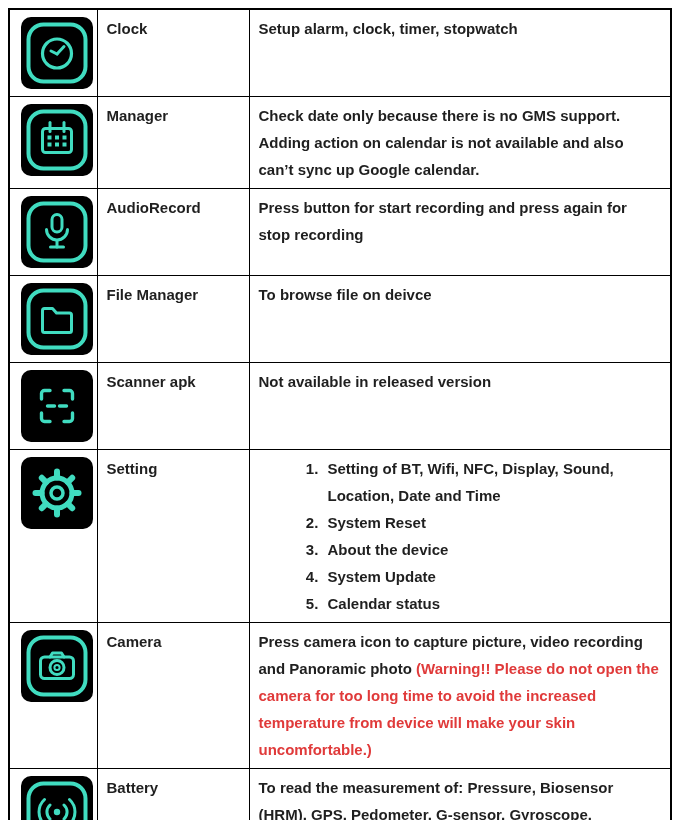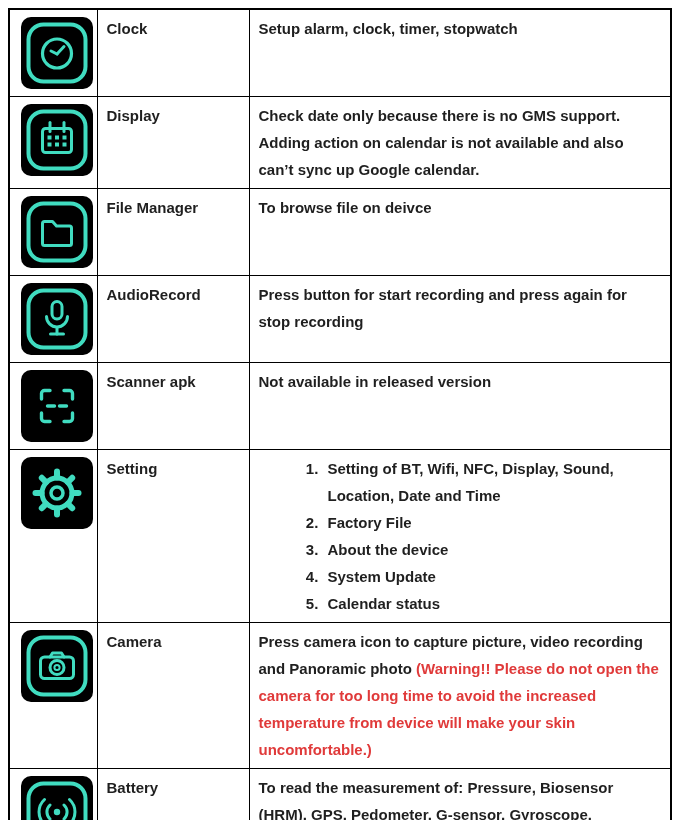--- a/index.html
+++ b/index.html
@@ -92,61 +92,61 @@
               <rect class="fill" x="26.5" y="31.5" width="4" height="4"></rect>
               <rect class="fill" x="34" y="31.5" width="4" height="4"></rect>
               <rect class="fill" x="41.5" y="31.5" width="4" height="4"></rect>
               <rect class="fill" x="26.5" y="38.5" width="4" height="4"></rect>
               <rect class="fill" x="34" y="38.5" width="4" height="4"></rect>
               <rect class="fill" x="41.5" y="38.5" width="4" height="4"></rect>
             </svg>
           </div>
         </td>
         <td class="name-cell">
-          <span class="app-name">Display</span>
+          <span class="app-name">Manager</span>
         </td>
         <td class="desc-cell">
           <span>Check date only because there is no GMS support. Adding action on calendar is not available and also can’t sync up Google calendar.</span>
-        </td>
-      </tr>
-
-      <tr style="height:84px;">
-        <td class="icon-cell">
-          <div class="icon-tile">
-            <svg width="72" height="72" viewBox="0 0 72 72">
-              <rect x="7.5" y="7.5" width="57" height="57" rx="15" stroke-width="4"></rect>
-              <path d="M21.5 47.5 V27.5 a2 2 0 0 1 2-2 h8 l4 4.5 h13 a2 2 0 0 1 2 2 v15.5 a2 2 0 0 1 -2 2 h-25 a2 2 0 0 1 -2-2 z" stroke-width="3"></path>
-            </svg>
-          </div>
-        </td>
-        <td class="name-cell">
-          <span class="app-name">File Manager</span>
-        </td>
-        <td class="desc-cell">
-          <span>To browse file on deivce</span>
         </td>
       </tr>
 
       <tr style="height:83px;">
         <td class="icon-cell">
           <div class="icon-tile">
             <svg width="72" height="72" viewBox="0 0 72 72">
               <rect x="7.5" y="7.5" width="57" height="57" rx="15" stroke-width="4"></rect>
               <rect x="31" y="18.5" width="10" height="17.5" rx="5" stroke-width="3"></rect>
               <path d="M25.5 33.5 a10.5 10.5 0 0 0 21 0" stroke-width="3"></path>
               <path d="M36 44.5 V51" stroke-width="3"></path>
               <path d="M29.5 51 H42.5" stroke-width="3"></path>
             </svg>
           </div>
         </td>
         <td class="name-cell">
           <span class="app-name">AudioRecord</span>
         </td>
         <td class="desc-cell">
           <span>Press button for start recording and press again for stop recording</span>
+        </td>
+      </tr>
+
+      <tr style="height:84px;">
+        <td class="icon-cell">
+          <div class="icon-tile">
+            <svg width="72" height="72" viewBox="0 0 72 72">
+              <rect x="7.5" y="7.5" width="57" height="57" rx="15" stroke-width="4"></rect>
+              <path d="M21.5 47.5 V27.5 a2 2 0 0 1 2-2 h8 l4 4.5 h13 a2 2 0 0 1 2 2 v15.5 a2 2 0 0 1 -2 2 h-25 a2 2 0 0 1 -2-2 z" stroke-width="3"></path>
+            </svg>
+          </div>
+        </td>
+        <td class="name-cell">
+          <span class="app-name">File Manager</span>
+        </td>
+        <td class="desc-cell">
+          <span>To browse file on deivce</span>
         </td>
       </tr>
 
       <tr style="height:83px;">
         <td class="icon-cell">
           <div class="icon-tile">
             <svg width="72" height="72" viewBox="0 0 72 72">
               <path d="M20.5 29 v-5.5 a3 3 0 0 1 3-3 H29" stroke-width="3.4"></path>
               <path d="M43 20.5 h5.5 a3 3 0 0 1 3 3 V29" stroke-width="3.4"></path>
               <path d="M51.5 43 v5.5 a3 3 0 0 1 -3 3 H43" stroke-width="3.4"></path>
@@ -180,21 +180,21 @@
               <circle cx="36" cy="36" r="6" stroke-width="3.5"></circle>
             </svg>
           </div>
         </td>
         <td class="name-cell">
           <span class="app-name">Setting</span>
         </td>
         <td class="desc-cell">
           <ol class="desc-list">
             <li>Setting of BT, Wifi, NFC, Display, Sound, Location, Date and Time</li>
-            <li>Factory File</li>
+            <li>System Reset</li>
             <li>About the device</li>
             <li>System Update</li>
             <li>Calendar status</li>
           </ol>
         </td>
       </tr>
 
       <tr style="height:138px;">
         <td class="icon-cell">
           <div class="icon-tile">

